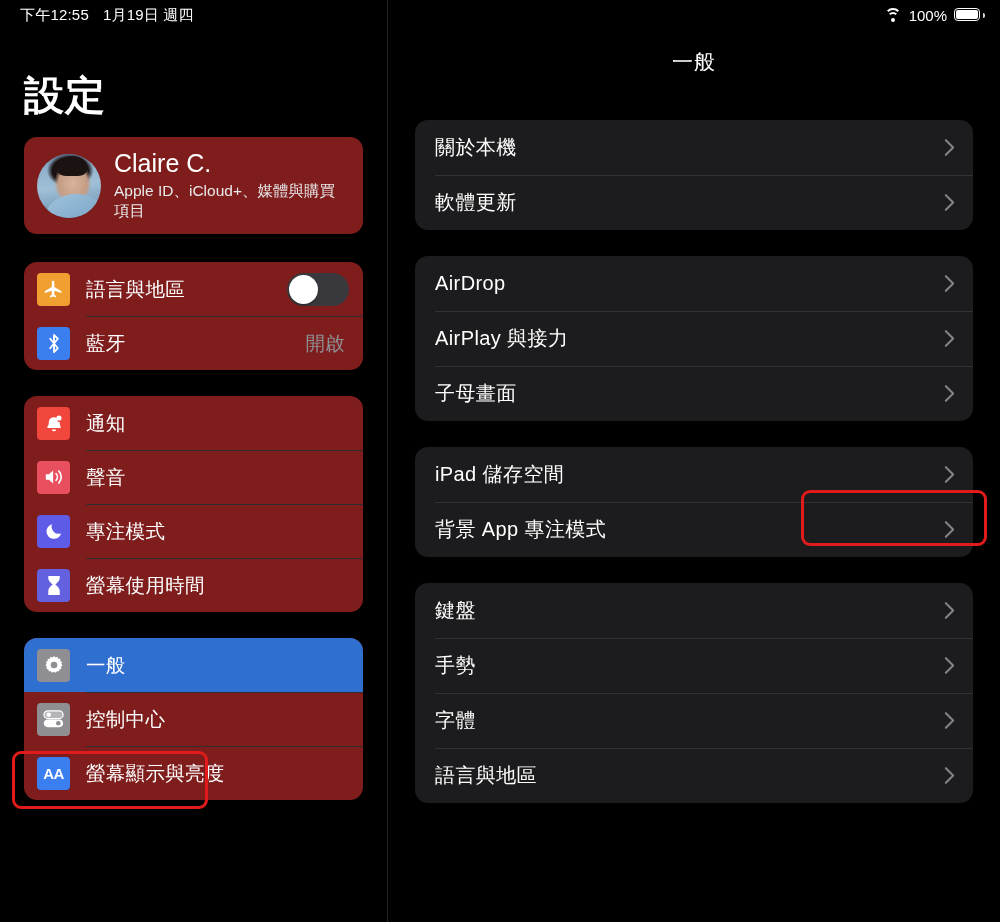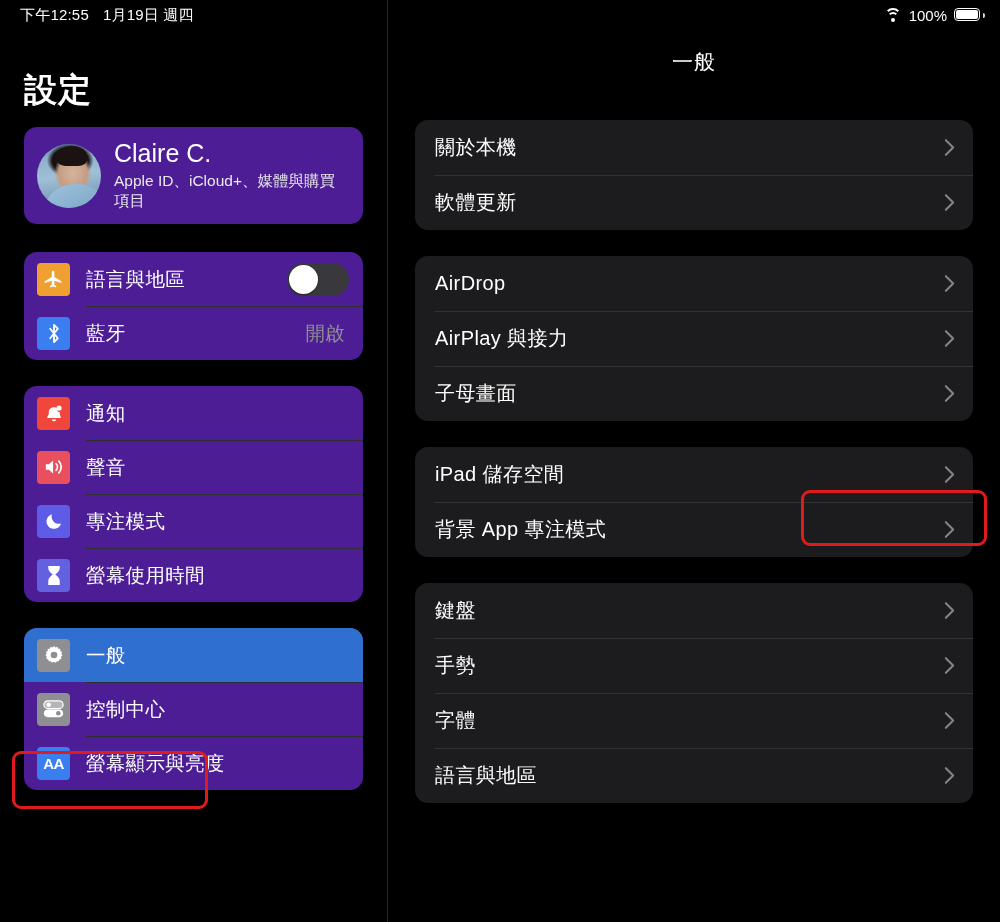--- a/index.html
+++ b/index.html
@@ -36,25 +36,25 @@
   .batt-fill { position: absolute; left: 2px; top: 2px; height: 9px; width: 22px; background: #fff; border-radius: 2px; }
   .batt-cap { position: absolute; right: -2.5px; top: 4.5px; width: 2px; height: 5px; background: #fff; border-radius: 0 2px 2px 0; opacity: .85; }
 
   
   .sidebar {
     width: 388px; height: 922px; background: #000;
     padding-top: 30px; position: relative; overflow: hidden;
     border-right: 1px solid #242424;
   }
   .side-title {
-    color: #fff; font-size: 33px; font-weight: 700; letter-spacing: 1px;
+    color: #fff; font-size: 40px; font-weight: 700; letter-spacing: 1px;
     padding: 38px 0 14px 24px;
   }
   .card {
-    background: #4c1d95; border-radius: 13px; margin: 0 24px 0 24px; overflow: hidden;
+    background: #7f1d1d; border-radius: 13px; margin: 0 24px 0 24px; overflow: hidden;
   }
   .acct-card {
     display: flex; align-items: center; gap: 13px; padding: 13px 14px 13px 13px;
     margin-bottom: 28px;
   }
   .avatar {
     width: 64px; height: 64px; border-radius: 50%; flex: 0 0 64px;
     background:
       radial-gradient(ellipse 26px 30px at 56% 46%, #d8b49c 0%, #c49c84 55%, rgba(196,156,132,0) 72%),
       radial-gradient(ellipse 30px 22px at 52% 26%, #241a18 0%, #181010 60%, rgba(24,16,16,0) 78%),

